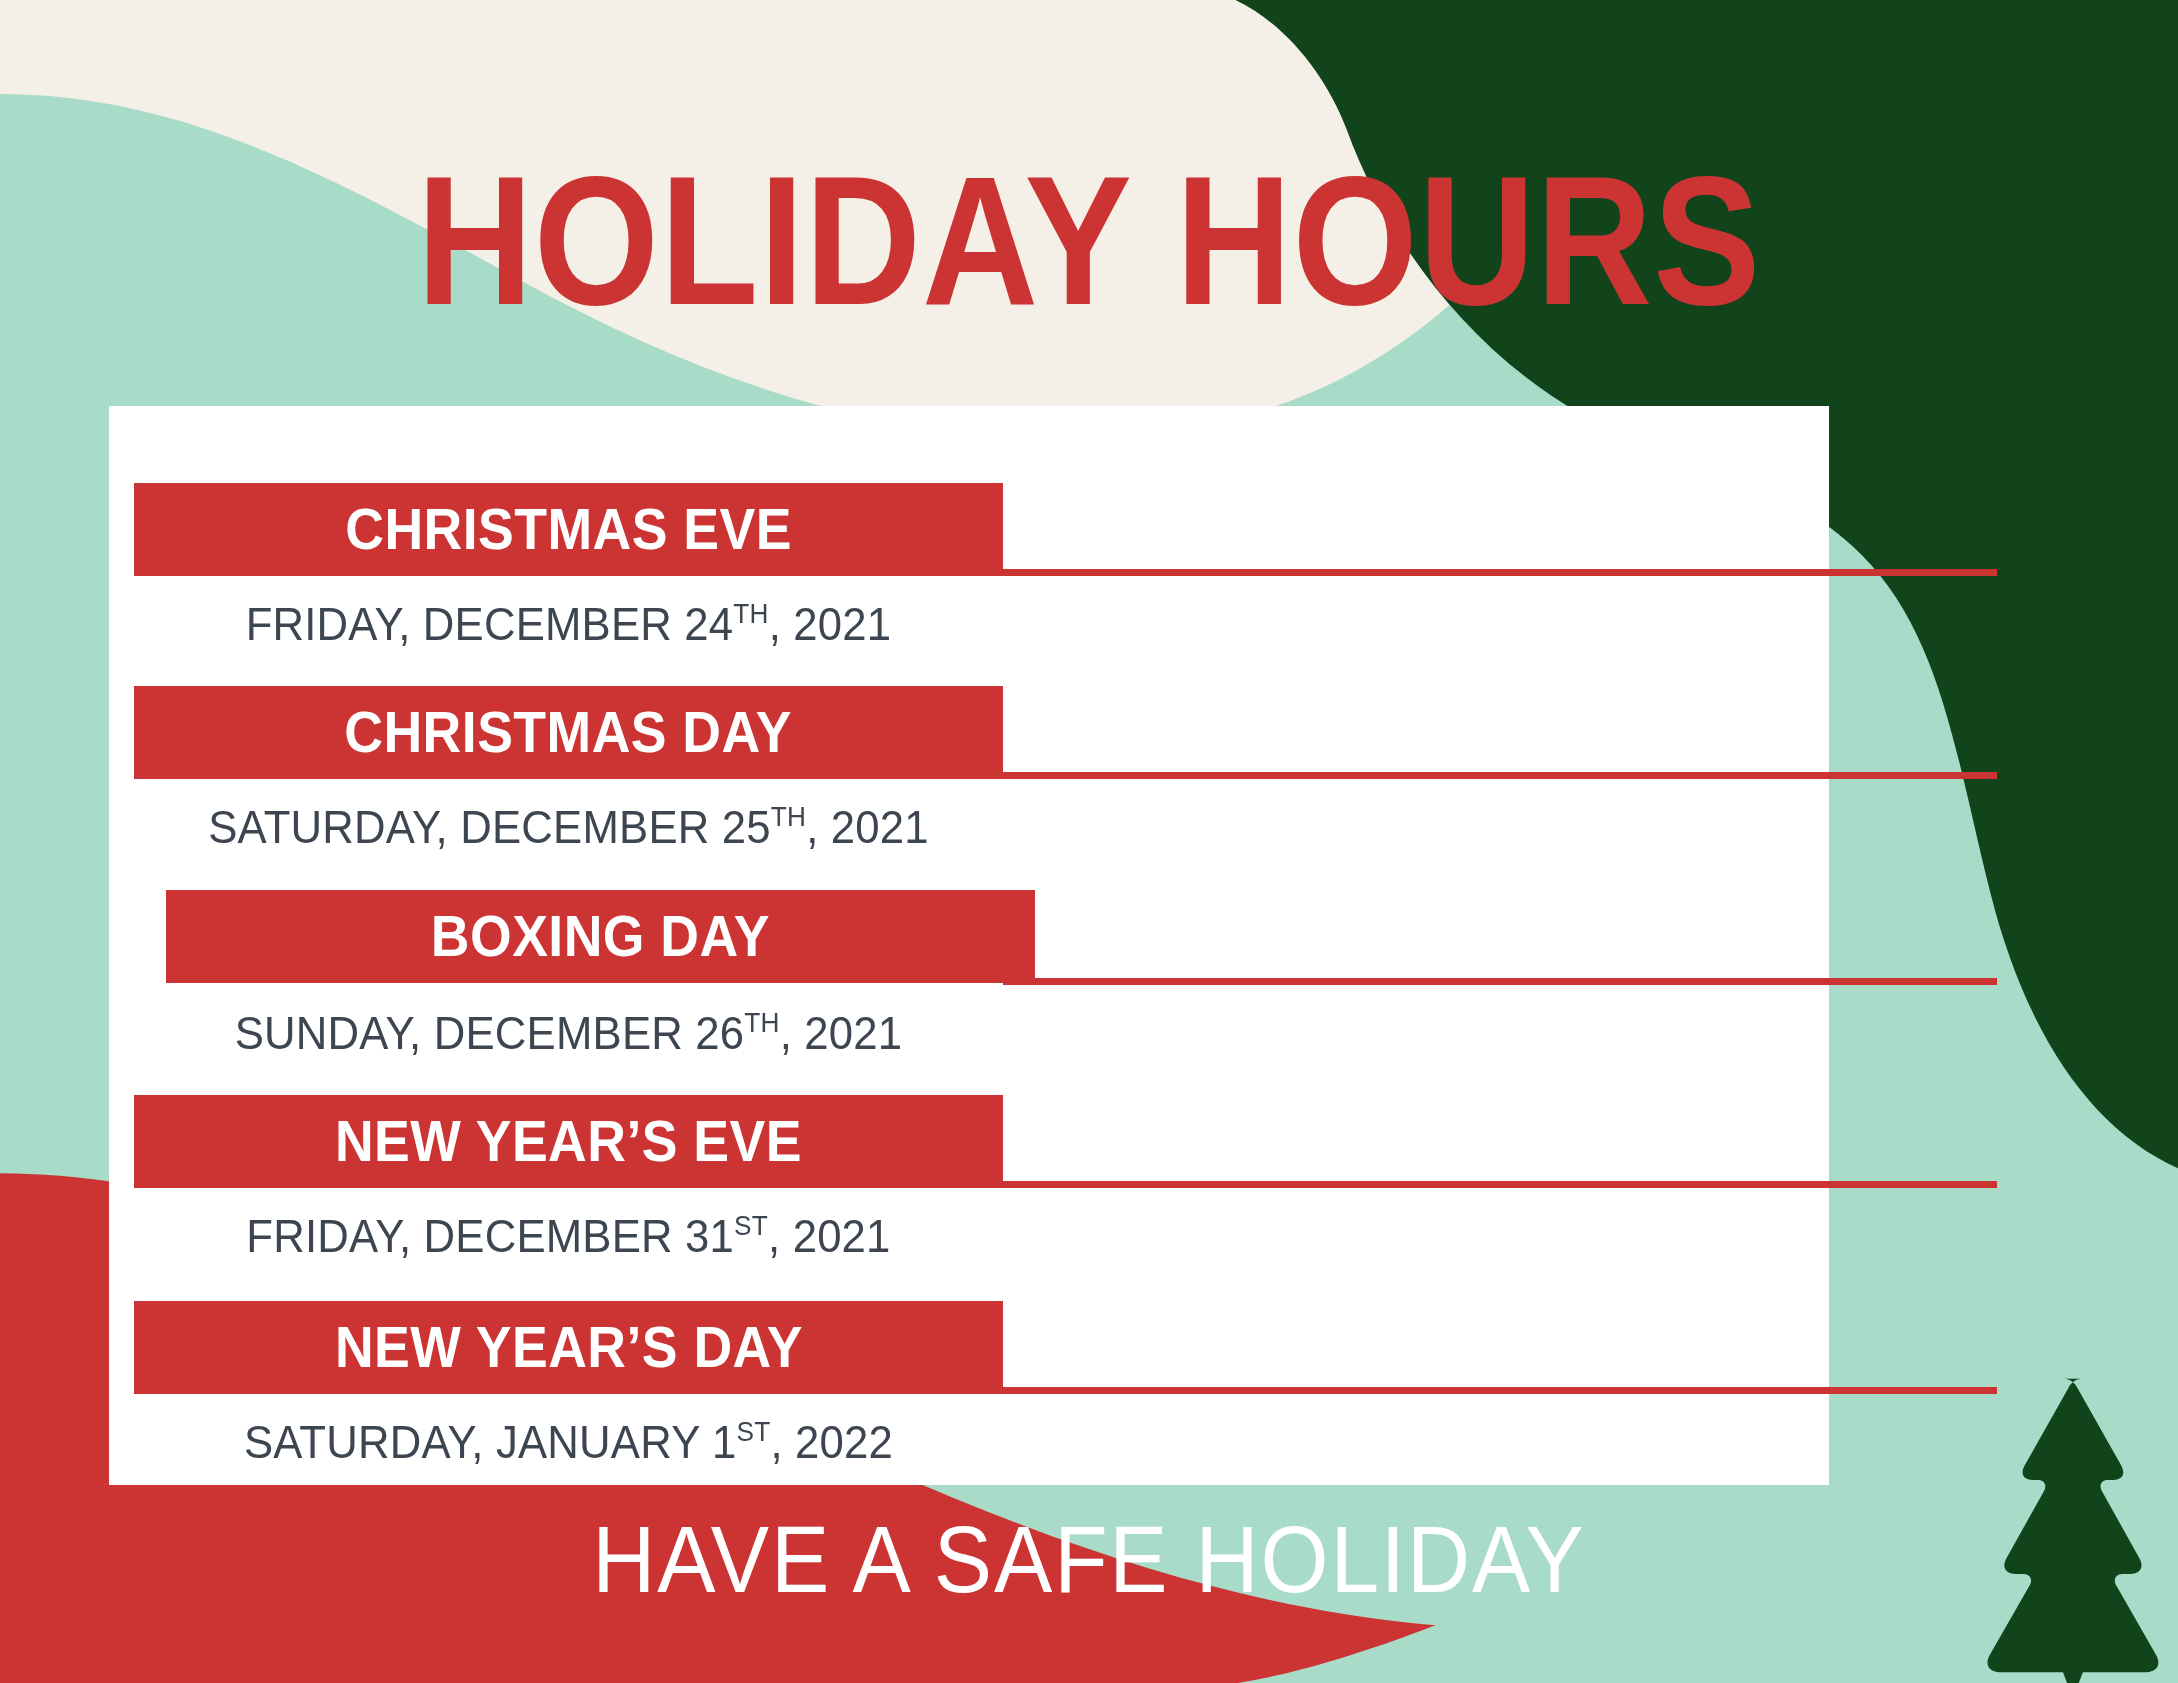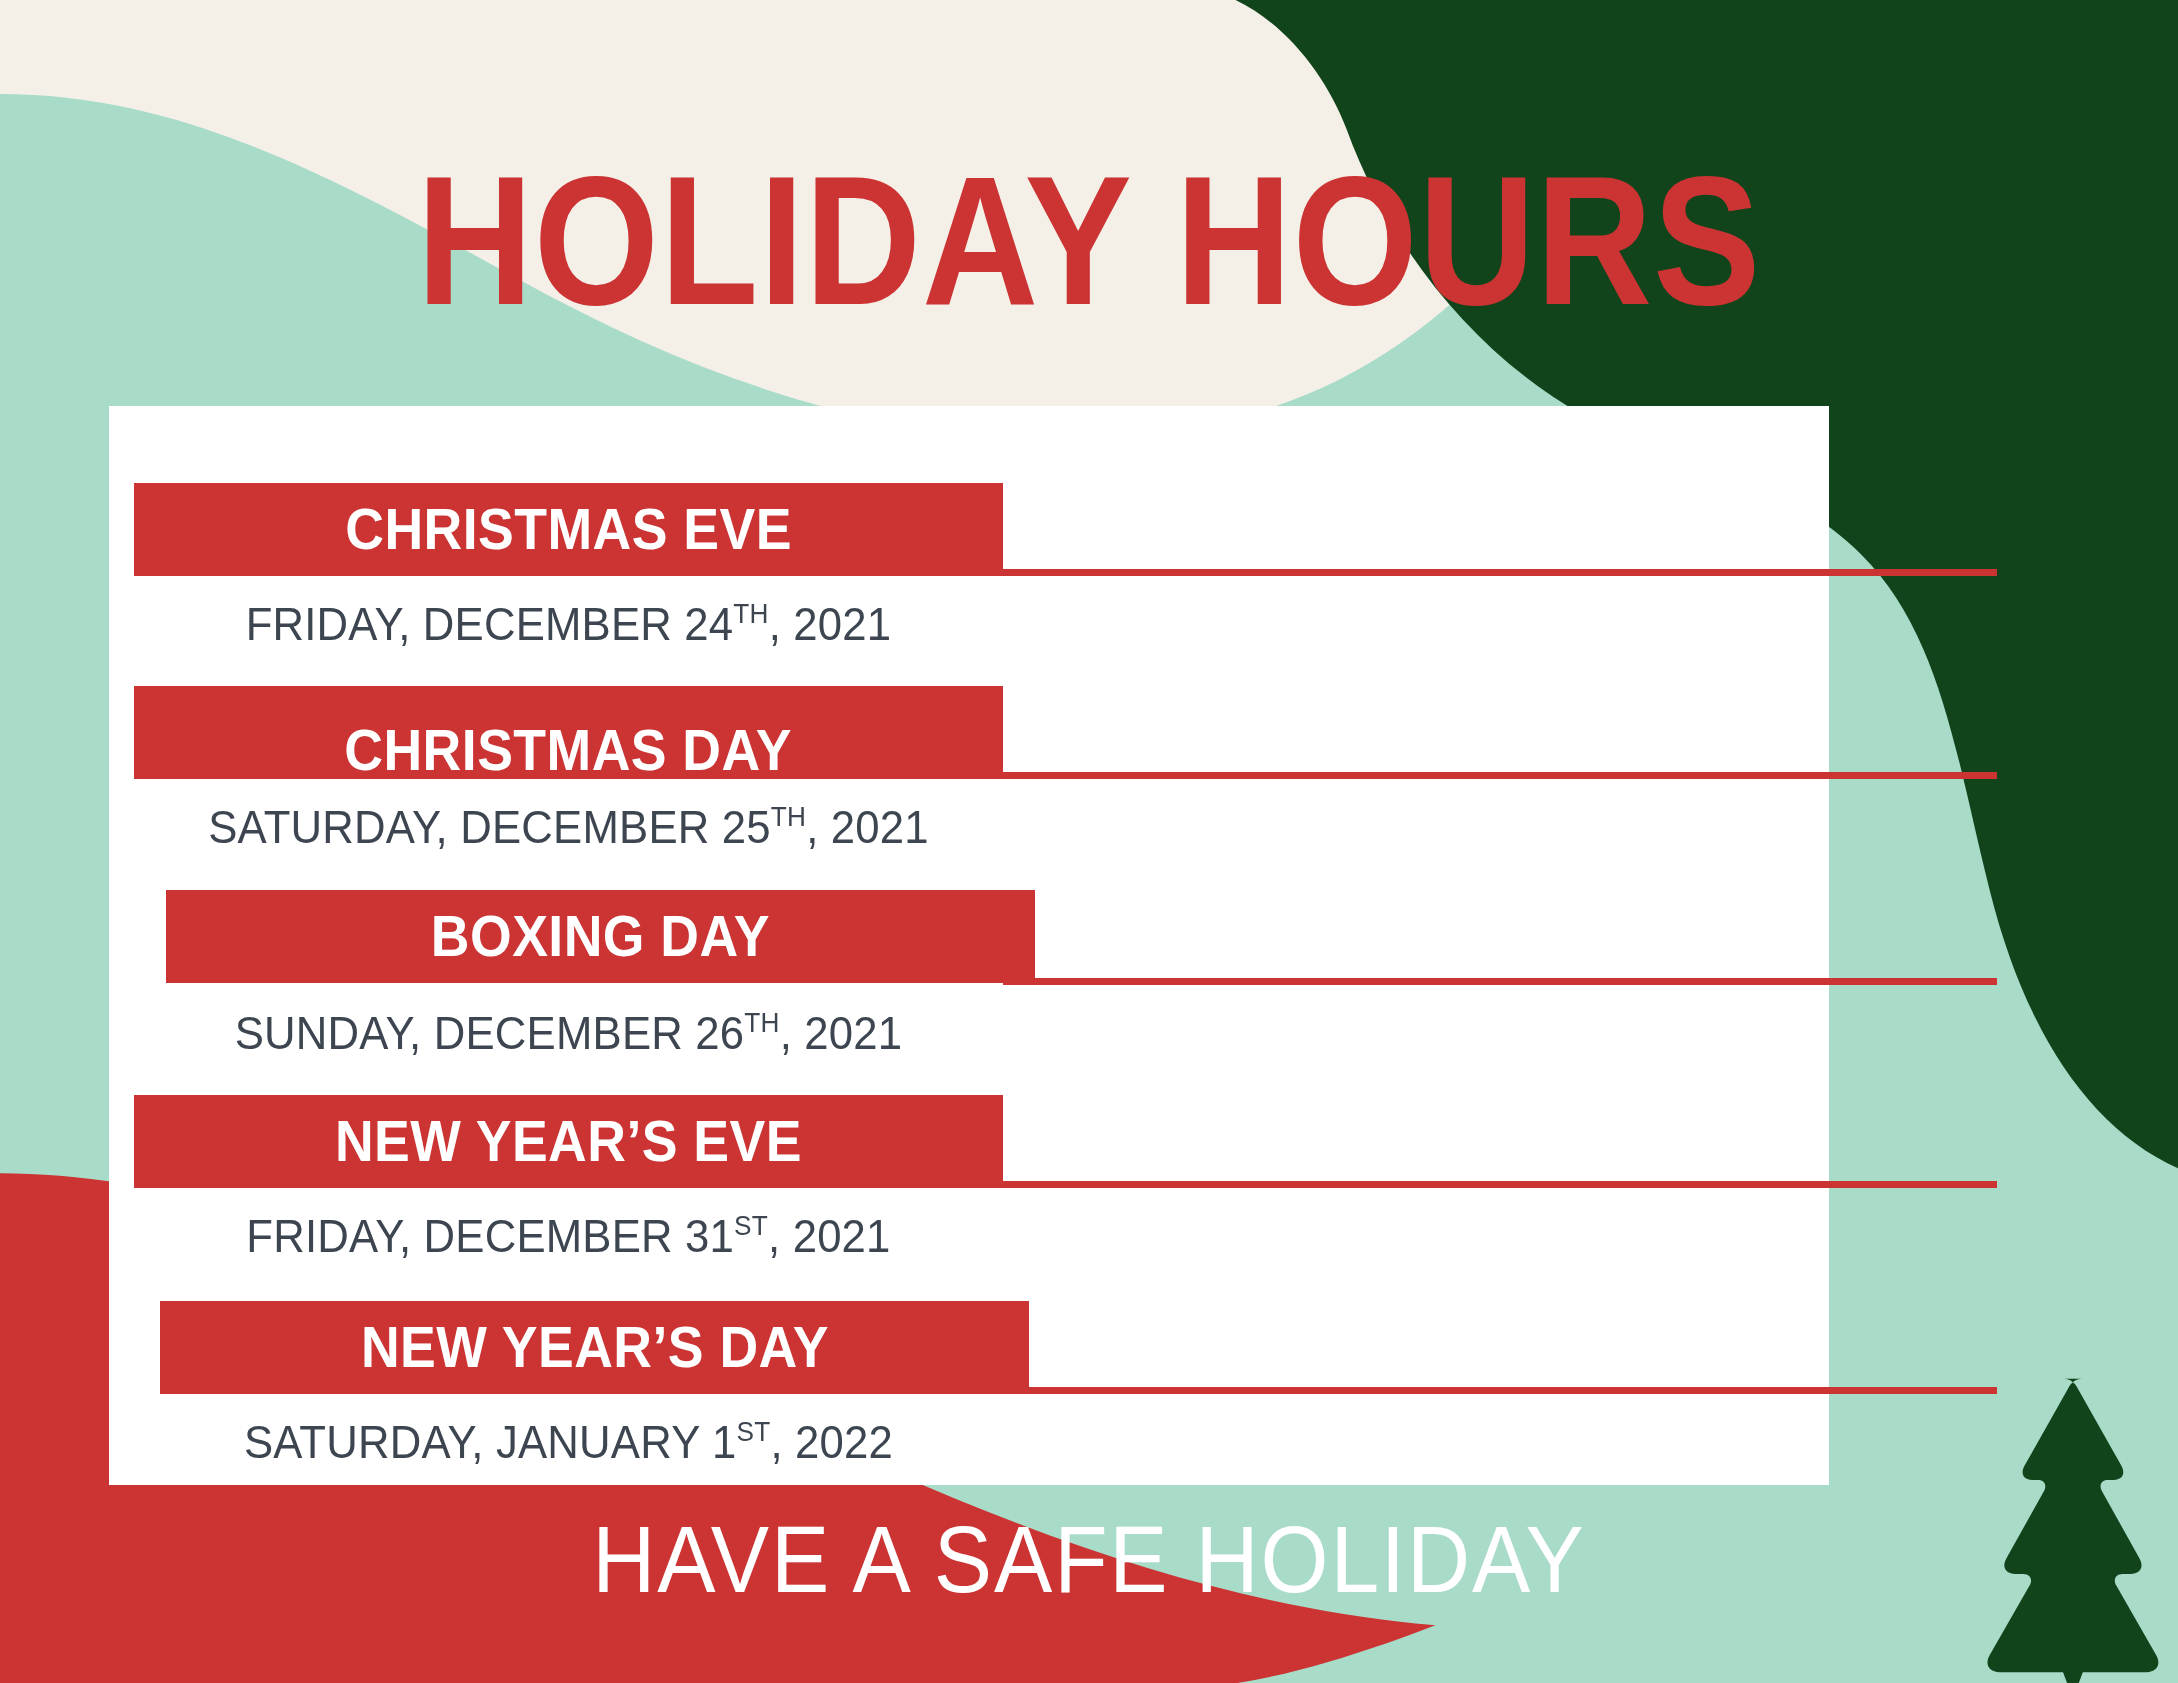--- a/index.html
+++ b/index.html
@@ -170,21 +170,21 @@
       <div class="bar" style="top:77px;">
         <span class="bar-label">CHRISTMAS EVE</span>
       </div>
       <div class="rule" style="top:163px;"></div>
       <div class="date" style="top:194px;">
         <span>FRIDAY, DECEMBER 24</span><sup>TH</sup><span>, 2021</span>
       </div>
     </div>
 
     <div class="row" style="top:203px;">
-      <div class="bar" style="top:77px;align-items:flex-end;">
+      <div class="bar" style="top:77px;">
         <span class="bar-label">CHRISTMAS DAY</span>
       </div>
       <div class="rule" style="top:163px;"></div>
       <div class="date" style="top:194px;">
         <span>SATURDAY, DECEMBER 25</span><sup>TH</sup><span>, 2021</span>
       </div>
     </div>
 
     <div class="row" style="top:409px;">
       <div class="bar" style="top:75px;margin-left:32px;">
@@ -200,21 +200,21 @@
       <div class="bar" style="top:77px;">
         <span class="bar-label">NEW YEAR’S EVE</span>
       </div>
       <div class="rule" style="top:163px;"></div>
       <div class="date" style="top:194px;">
         <span>FRIDAY, DECEMBER 31</span><sup>ST</sup><span>, 2021</span>
       </div>
     </div>
 
     <div class="row" style="top:818px;">
-      <div class="bar" style="top:77px;margin-left:26px;">
+      <div class="bar" style="top:77px;">
         <span class="bar-label">NEW YEAR’S DAY</span>
       </div>
       <div class="rule" style="top:163px;"></div>
       <div class="date" style="top:194px;">
         <span>SATURDAY, JANUARY 1</span><sup>ST</sup><span>, 2022</span>
       </div>
     </div>
 
   </div>
 

